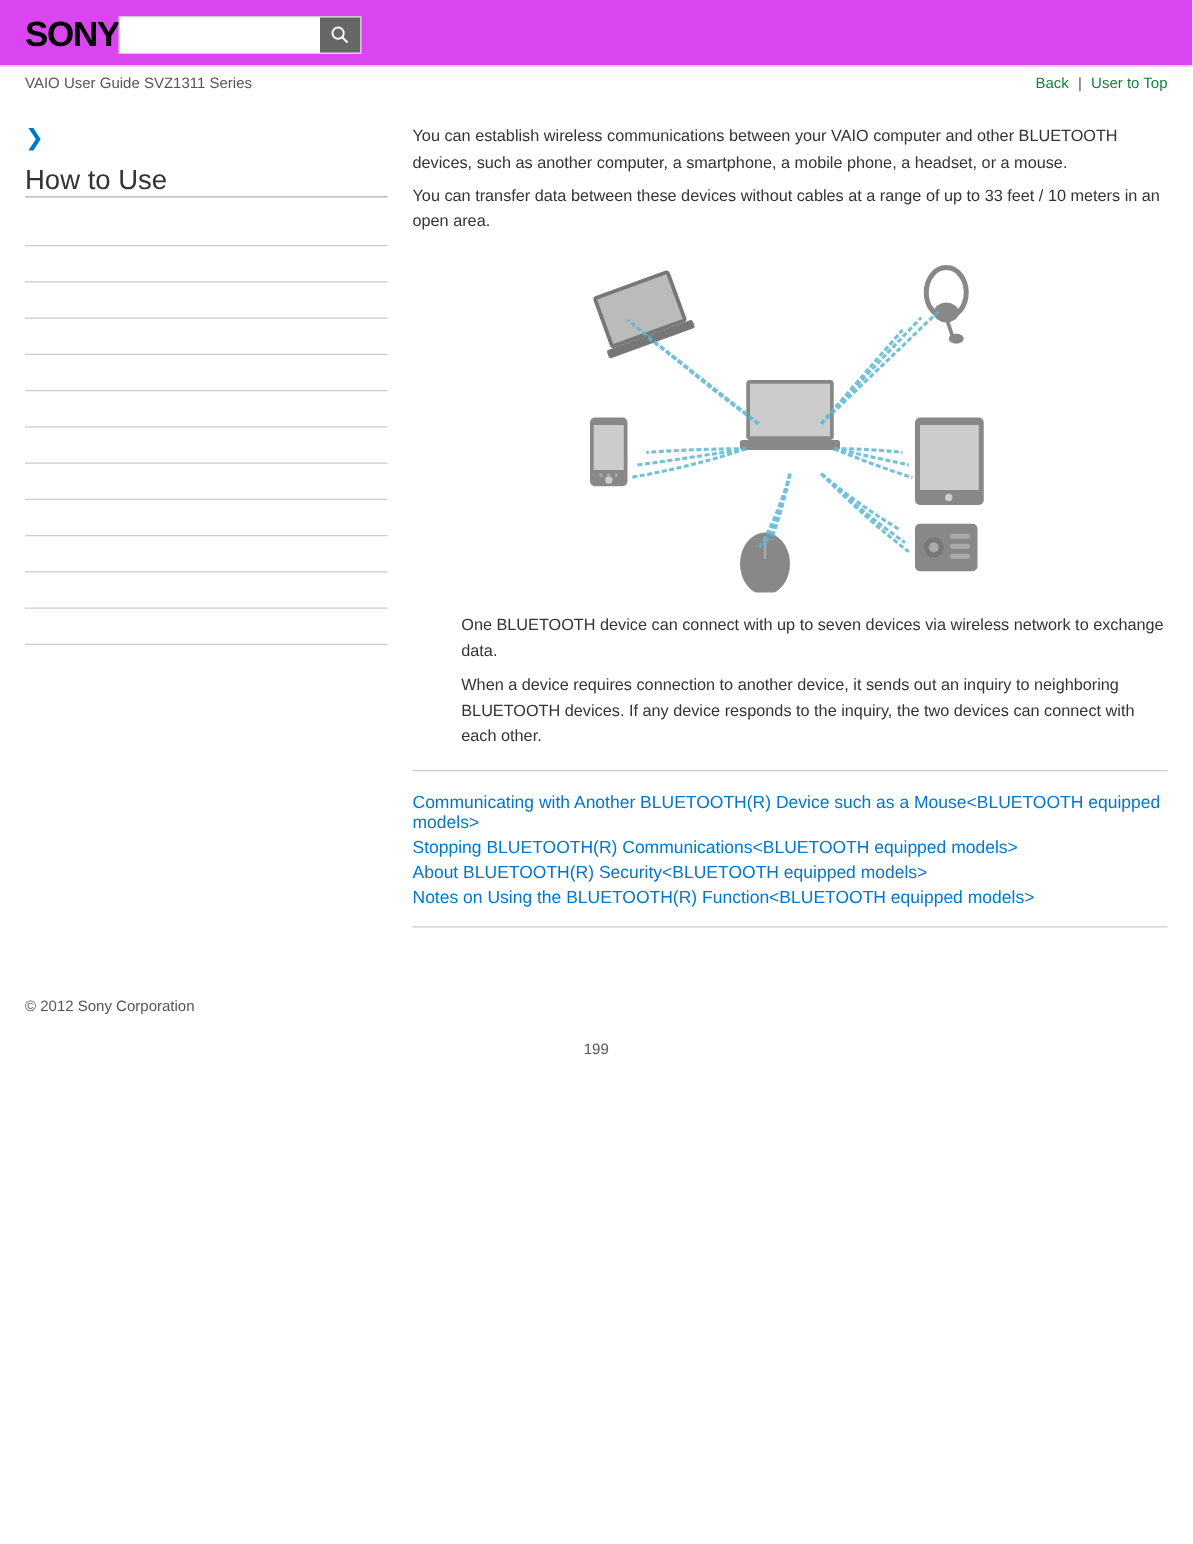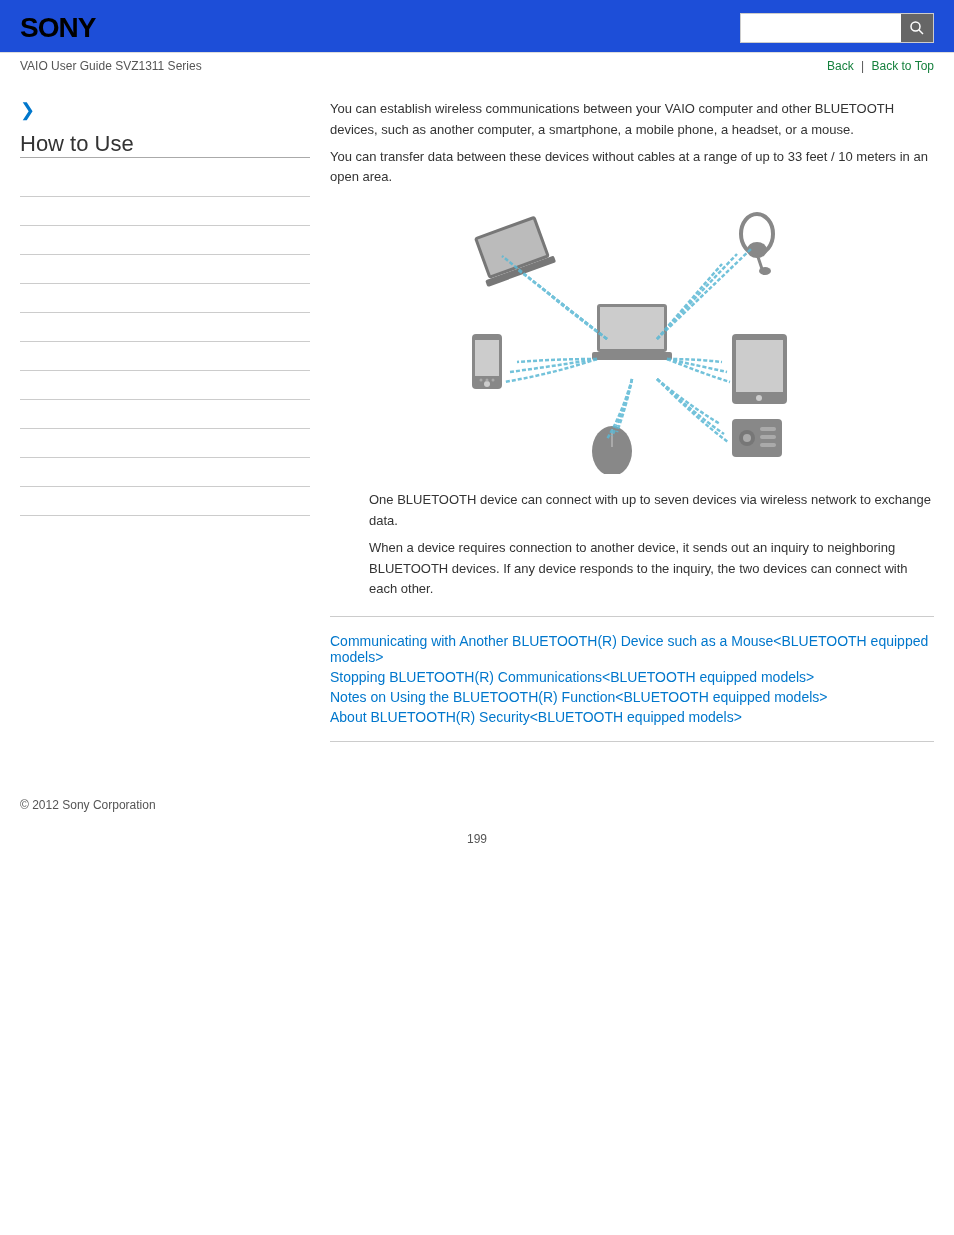--- a/index.html
+++ b/index.html
@@ -9,24 +9,24 @@
       color: #333;
       background: #fff;
       width: 954px;
       min-height: 1235px;
     }
 
     
     .header {
       display: flex;
       align-items: center;
-      justify-content: space-between;
+      justify-content: flex-start;
       padding: 12px 20px 8px 20px;
       border-bottom: 1px solid #ddd;
-      background: #1d4ed8;
+      background: #d946ef;
     }
     .sony-logo {
       font-size: 28px;
       font-weight: bold;
       font-family: Arial, sans-serif;
       letter-spacing: -1px;
       color: #000;
     }
     .search-box {
       display: flex;
@@ -188,21 +188,21 @@
       </svg>
     </button>
   </div>
 </div>
 
 <div class="breadcrumb-bar">
   <span>VAIO User Guide SVZ1311 Series</span>
   <div class="breadcrumb-nav">
     <a href="#">Back</a>
     <span class="sep">|</span>
-    <a href="#">Back to Top</a>
+    <a href="#">User to Top</a>
   </div>
 </div>
 
 <div class="main-content">
 
   <div class="sidebar">
     <span class="sidebar-arrow">❯</span>
     <div class="sidebar-title">How to Use</div>
     <ul class="sidebar-links">
       <li>
@@ -352,24 +352,24 @@
     <hr class="divider">
 
     <ul class="related-links">
       <li>
         <a href="#">Communicating with Another BLUETOOTH(R) Device such as a Mouse&lt;BLUETOOTH equipped models&gt;</a>
       </li>
       <li>
         <a href="#">Stopping BLUETOOTH(R) Communications&lt;BLUETOOTH equipped models&gt;</a>
       </li>
       <li>
+        <a href="#">About BLUETOOTH(R) Security&lt;BLUETOOTH equipped models&gt;</a>
+      </li>
+      <li>
         <a href="#">Notes on Using the BLUETOOTH(R) Function&lt;BLUETOOTH equipped models&gt;</a>
-      </li>
-      <li>
-        <a href="#">About BLUETOOTH(R) Security&lt;BLUETOOTH equipped models&gt;</a>
       </li>
     </ul>
 
     <hr class="divider">
   </div>
 </div>
 
 <div class="footer">
   <span>© 2012 Sony Corporation</span>
 </div>

